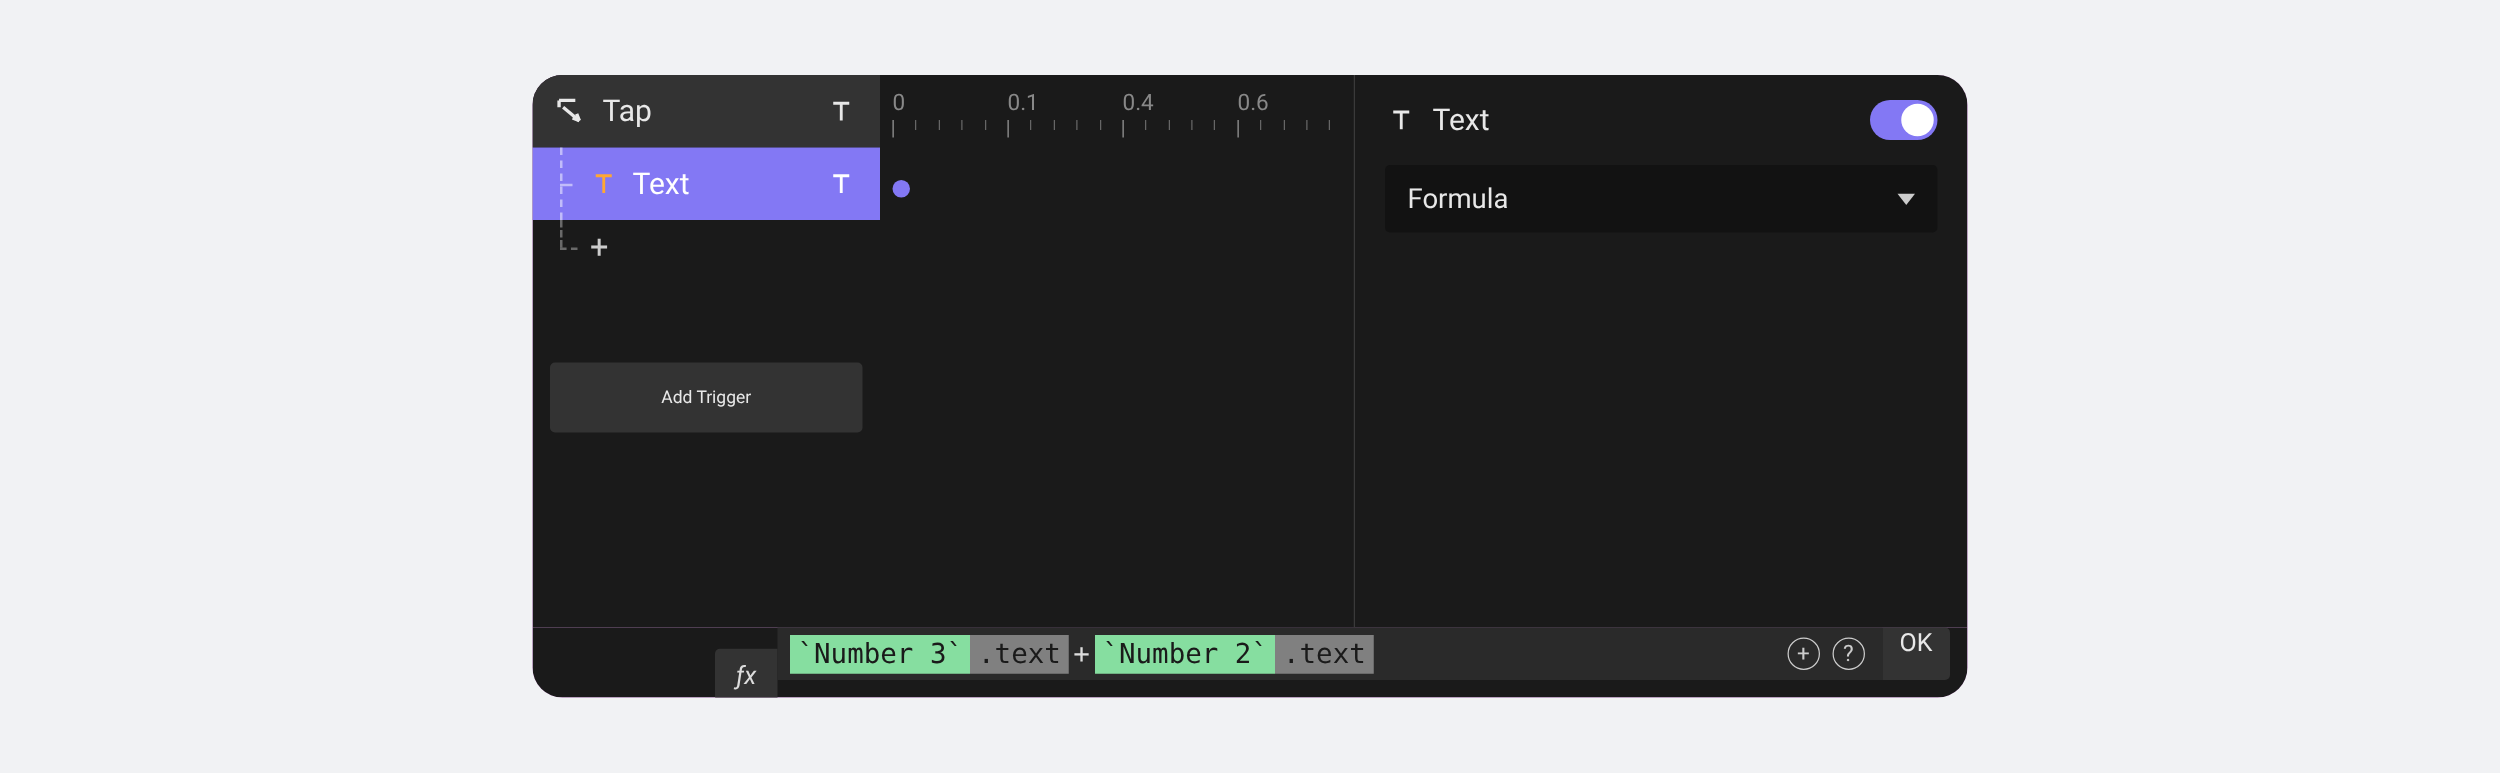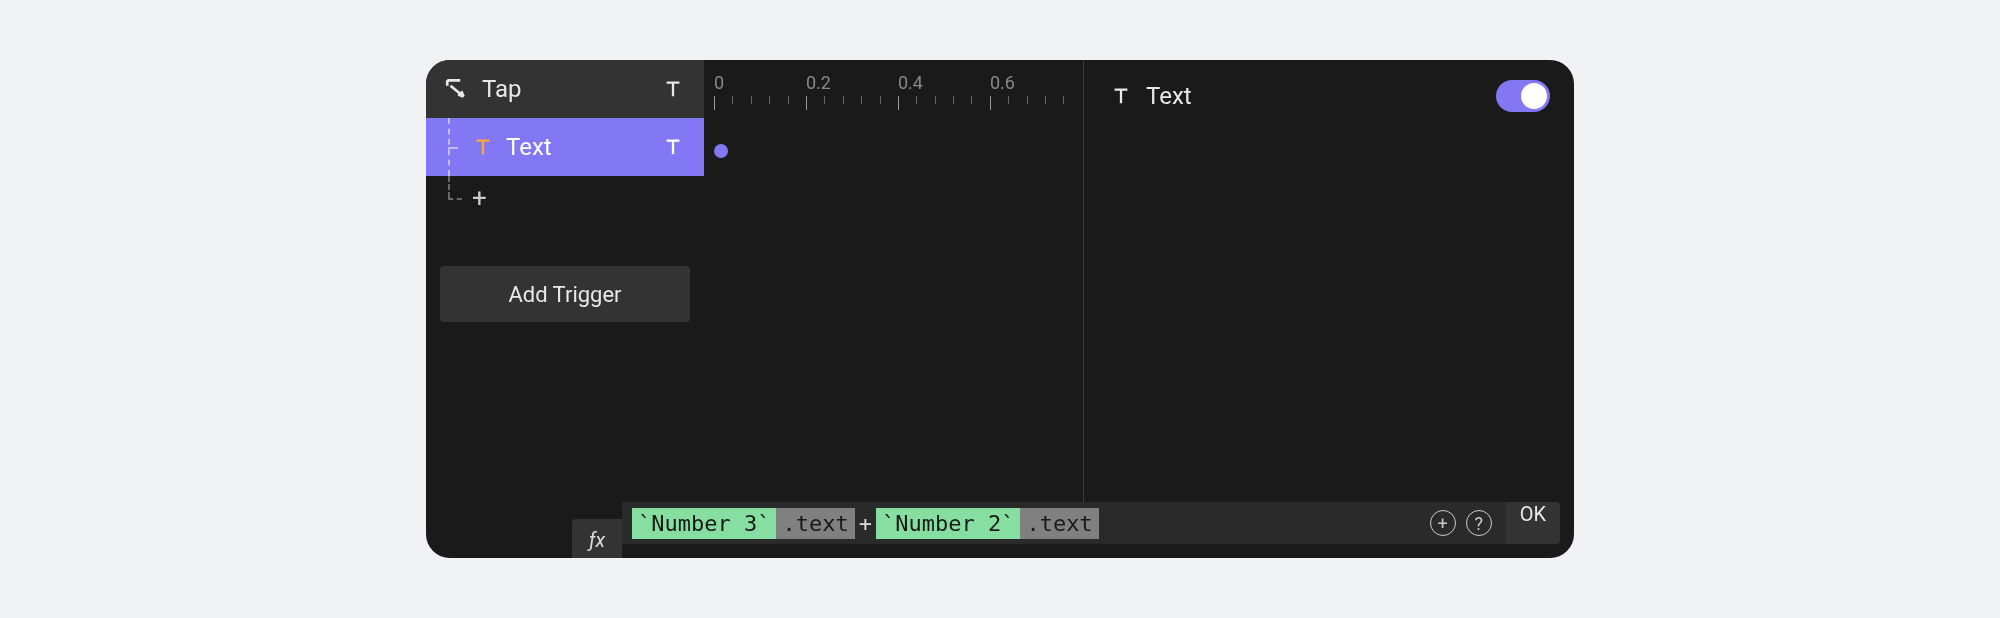--- a/index.html
+++ b/index.html
@@ -112,25 +112,25 @@
     left:22px; top:22px; width:14px;
     border-top:2px dashed rgba(255,255,255,0.35);
   }
   .plus-icon {
     color:#ccc;
     font-size: 26px;
     line-height: 1;
     margin-left: 2px;
   }
   .add-trigger-btn {
-    margin: 46px 14px 0 14px;
+    margin: 70px 14px 0 14px;
     height: 56px;
     background:#333333;
     color:#e8e8e8;
-    font-size:22px;
+    font-size:14px;
     display:flex;
     align-items:center;
     justify-content:center;
     border-radius:4px;
     cursor:pointer;
   }
   
   .timeline {
     flex:1;
     background:#1a1a1a;
@@ -355,21 +355,21 @@
 
       <div class="add-trigger-btn">
         <span>Add Trigger</span>
       </div>
     </div>
 
     <div class="timeline">
       <div class="ruler">
         <div class="ruler-labels">
           <span>0</span>
-          <span>0.2</span>
+          <span>0.1</span>
           <span>0.4</span>
           <span>0.6</span>
         </div>
         <div class="ticks">
           <span class="tick major"></span>
             <span class="tick"></span>
             <span class="tick"></span>
             <span class="tick"></span>
             <span class="tick"></span>
           <span class="tick major"></span>
@@ -400,20 +400,24 @@
             </svg>
         </span>
         <span class="title">Text</span>
         <div class="toggle">
           <div class="knob"></div>
         </div>
       </div>
 
 
 
+      <div class="dropdown">
+        <span class="dlabel">Formula</span>
+        <span class="caret"></span>
+      </div>
     </div>
   </div>
 
   <div class="formula-bar">
     <div class="fx-btn">
       <span>ƒx</span>
     </div>
     <div class="formula-input">
       <span class="token-var">`Number 3`</span>
       <span class="token-prop">.text</span>

